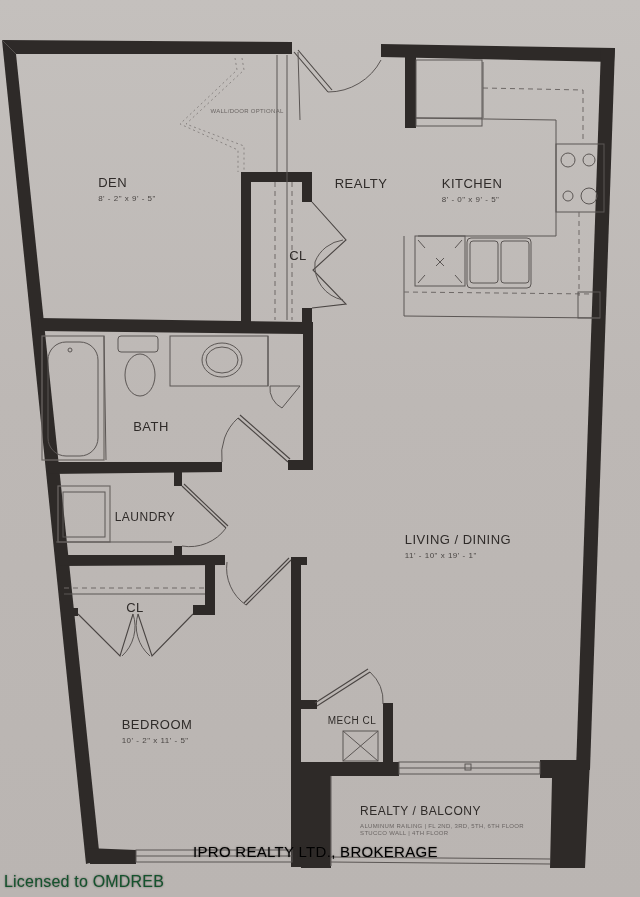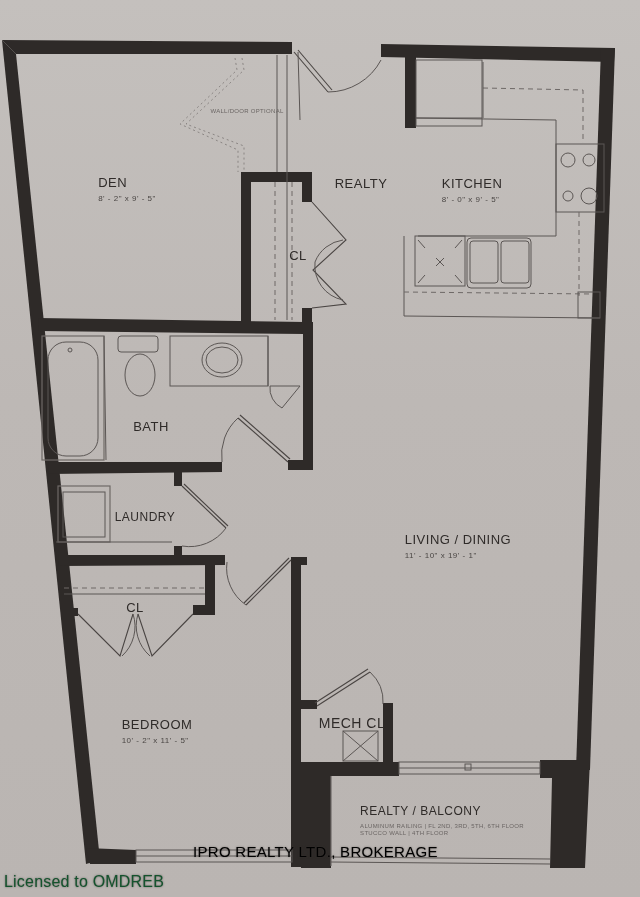--- a/index.html
+++ b/index.html
@@ -216,21 +216,21 @@
   <span class="room-dim">11' - 10" x 19' - 1"</span>
 </div>
 
 <div class="label cl-label" style="left:135px; top:600px;">CL</div>
 
 <div class="label" style="left:157px; top:715px;">
   <span class="room-name">BEDROOM</span>
   <span class="room-dim">10' - 2" x 11' - 5"</span>
 </div>
 
-<div class="label" style="left:348px; top:715px; font-size:14px;padding-left:8px;">MECH CL</div>
+<div class="label" style="left:348px; top:715px; font-size:10px;padding-left:8px;">MECH CL</div>
 
 <div class="label" style="left:442px; top:801px;">
   <span class="room-name" style="font-size:12px;">REALTY / BALCONY</span>
   <span class="small-note" style="display:block; margin-top:4px;">ALUMINUM RAILING | FL 2ND, 3RD, 5TH, 6TH FLOOR</span>
   <span class="small-note" style="display:block; margin-top:1px;">STUCCO WALL | 4TH FLOOR</span>
 </div>
 
 <div class="watermark-brokerage">IPRO REALTY LTD., BROKERAGE</div>
 <div class="watermark-license">Licensed to OMDREB</div>
 

